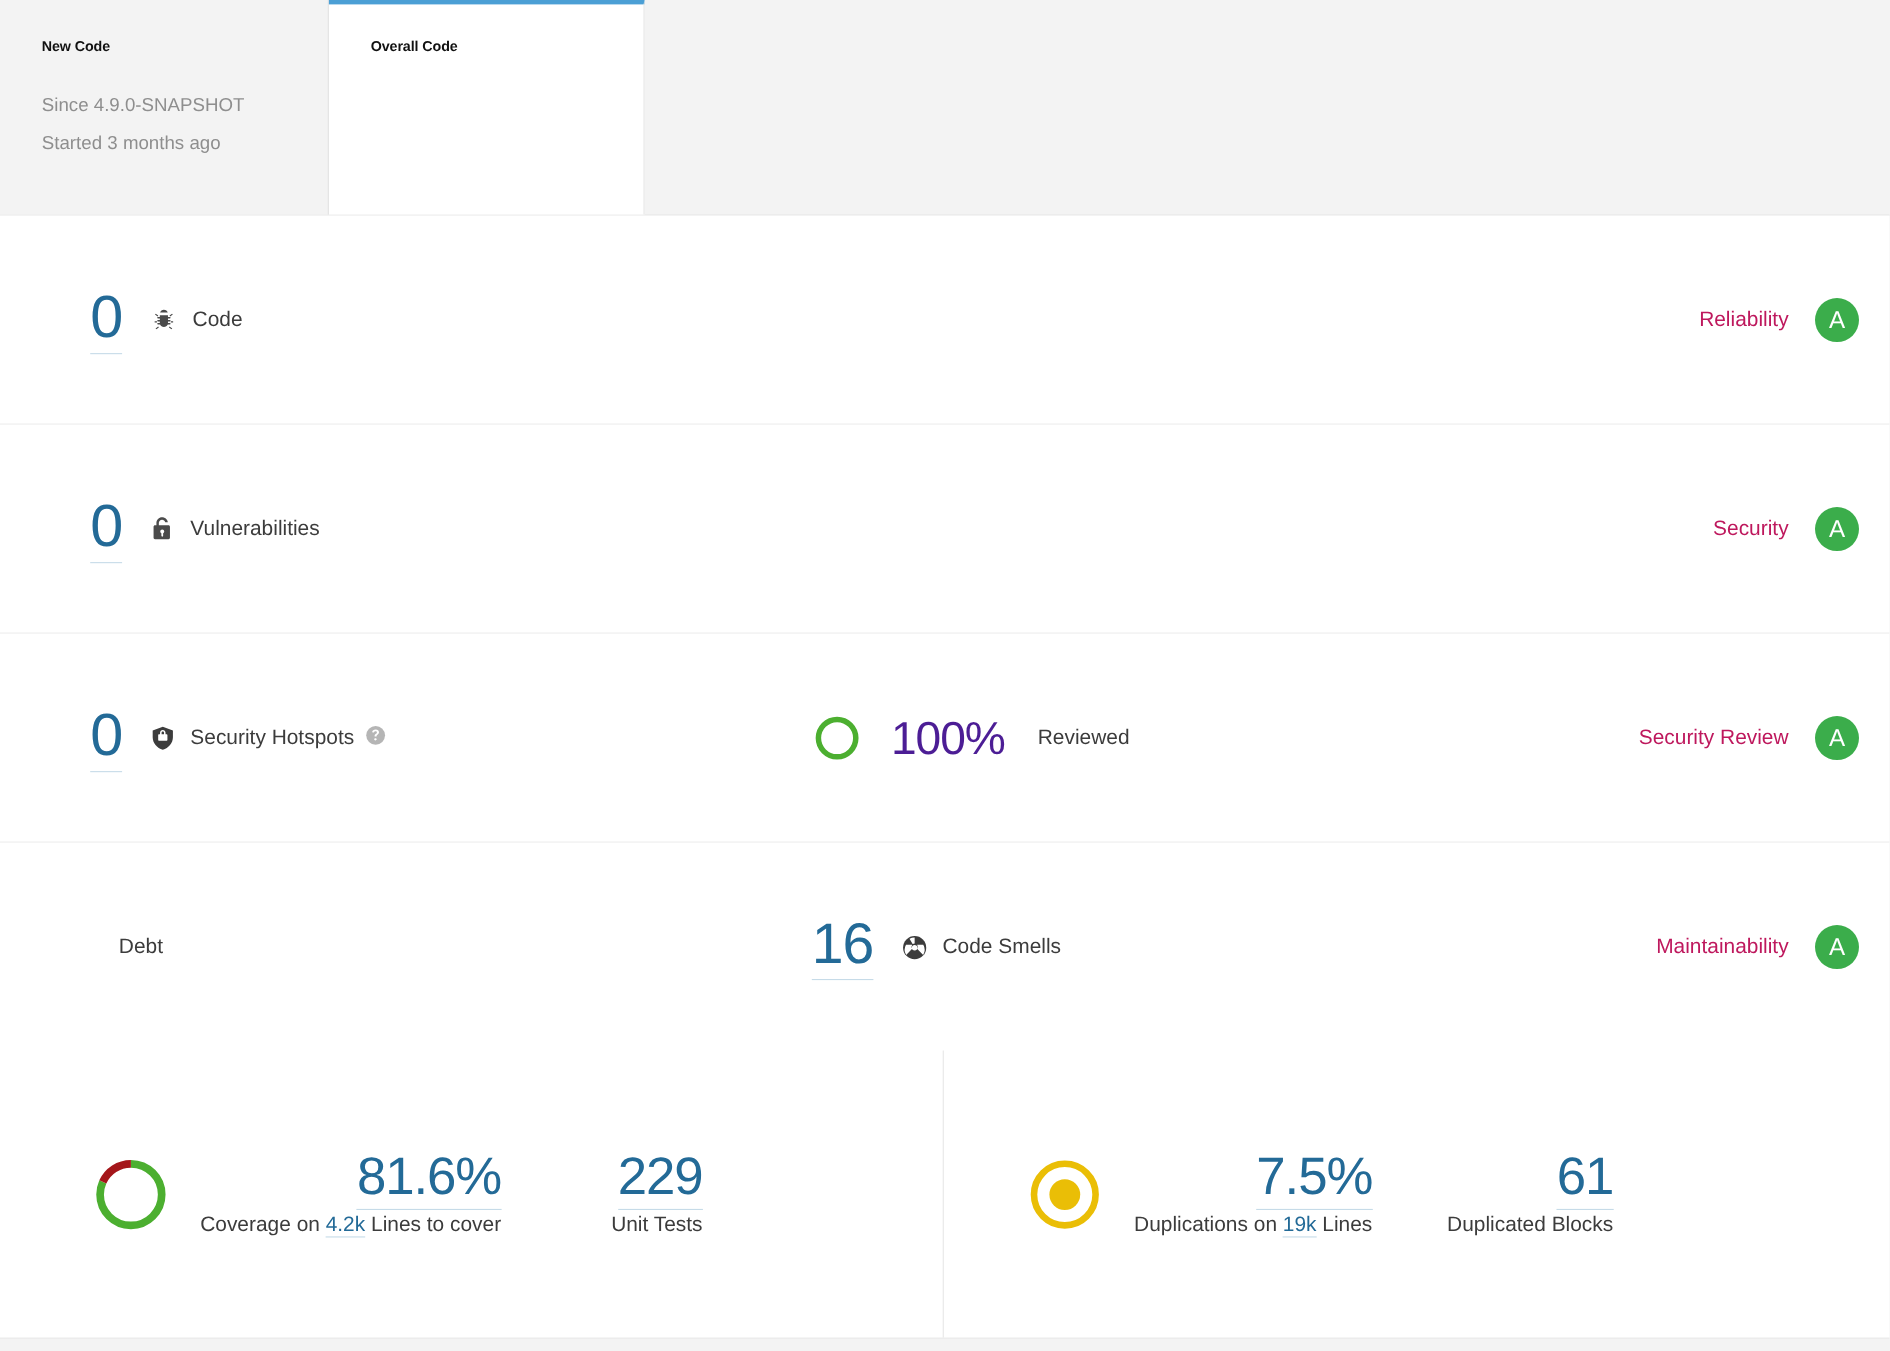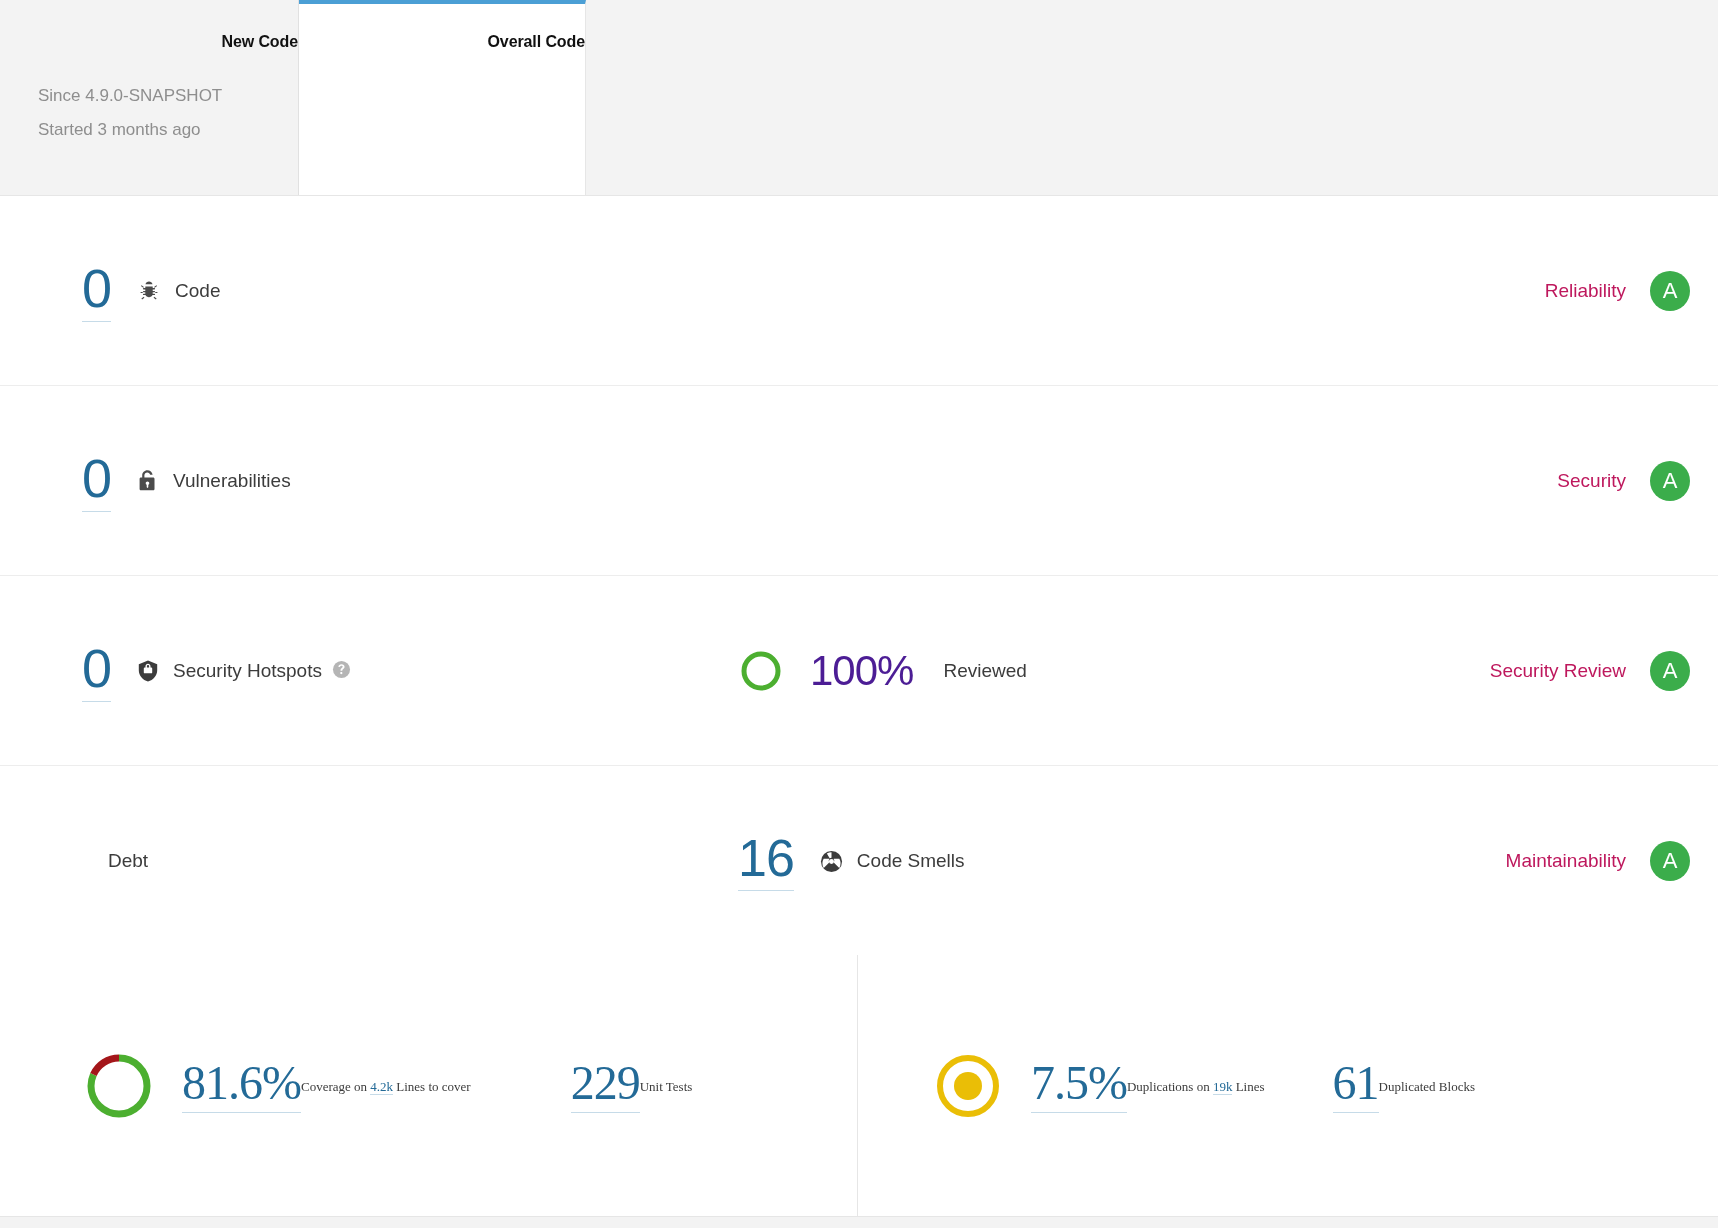--- a/index.html
+++ b/index.html
@@ -43,26 +43,25 @@
   .tab-active {
     left: 299px;
     width: 287px;
     height: 195px;
     background: #ffffff;
     border-top: 4px solid #4b9fd5;
     border-right: 1px solid #e6e6e6;
     padding-top: 26px;
   }
   .tab-title {
-    font-size: 16px;
+    font-size: 13px;
     font-weight: bold;
     color: #111111;
     letter-spacing: -0.1px;
     line-height: 24px;
-    text-align: right;
   }
   .tab-sub {
     margin-top: 28px;
     font-size: 17px;
     color: #8e8e8e;
     line-height: 27px;
     max-width: 190px;
   }
   .tab-sub2 {
     margin-top: 7px;
@@ -192,30 +191,30 @@
     color: #236a97;
     line-height: 1;
     text-decoration: none;
     border-bottom: 1px solid #c6dbe8;
     padding-bottom: 5px;
     display: inline-block;
     letter-spacing: -1px;
   }
   .bcaption {
     margin-top: 3px;
-    font-size: 13px;
+    font-size: 19px;
     color: #3c3c3c;
     white-space: nowrap;
   }
   .inlink {
     color: #236a97;
     text-decoration: none;
     border-bottom: 1px solid #c6dbe8;
   }
-  .bcol { display: flex; align-items: center; font-family: Liberation Serif, serif; }
+  .bcol { display: flex; flex-direction: column; align-items: flex-end; }
 </style>
 </head>
 <body>
 
 <div id="root">
 
   <div class="tabstrip">
     <div class="tab tab-inactive">
       <div class="tab-title">New Code</div>
       <div class="tab-sub">Since 4.9.0-SNAPSHOT</div>

